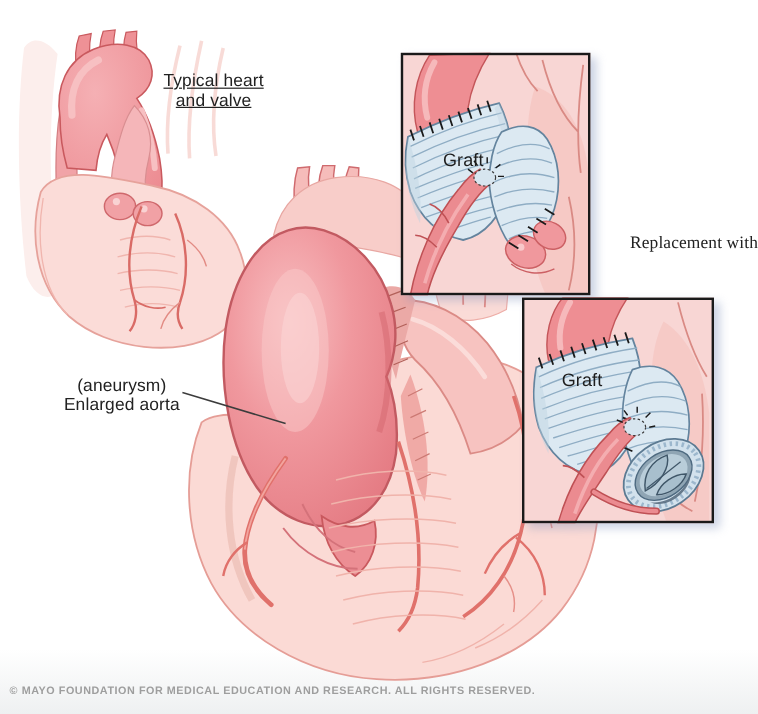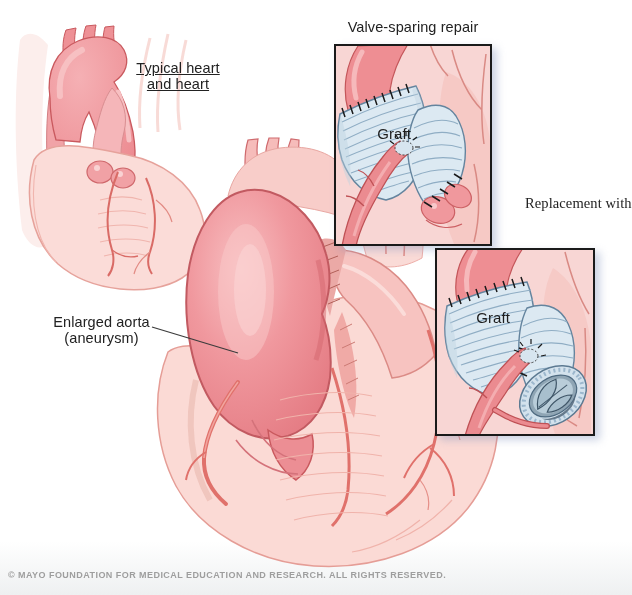--- a/index.html
+++ b/index.html
@@ -8,21 +8,21 @@
     position:relative;width:632px;height:595px;overflow:hidden;
     background:linear-gradient(180deg,#ffffff 0%,#ffffff 91%,#eef0f1 100%);
   }
   #art{position:absolute;left:0;top:0;}
   .lbl{
     position:absolute;color:#222;font-size:14.5px;line-height:15.5px;
     letter-spacing:0.1px;white-space:nowrap;
   }
   .lbl span{display:block;}
   .center{text-align:center;}
-  .graft-lbl{font-size:15px;color:#1d1d1d;text-align:right;}
+  .graft-lbl{font-size:15px;color:#1d1d1d;}
   #copyright{
     position:absolute;left:8px;top:570px;font-size:9px;font-weight:bold;
     color:#9e9e9e;letter-spacing:0.45px;white-space:nowrap;
   }
   .panel-shadow{filter:drop-shadow(5px 4px 4px rgba(120,140,185,0.38));}
 </style>
 </head>
 <body>
 
 <div id="stage">
@@ -267,34 +267,31 @@
 
       <ellipse cx="94" cy="108" rx="9" ry="7" fill="#d7e5ef" stroke="#3a3a3a" stroke-width="1" stroke-dasharray="2,2"></ellipse>
       <path d="M84,104 l-5,-2 M88,98 l-3,-4 M96,96 l0,-5 M103,100 l4,-4 M106,108 l5,-1" stroke="#1a1a1a" stroke-width="1.2"></path>
     </g>
     <rect x="1" y="1" width="158" height="186" fill="none" stroke="#1a1a1a" stroke-width="2"></rect>
   </g>
 </svg>
 
 <div class="lbl center" style="left:113px;top:61px;width:130px;text-decoration:underline;">
   <span>Typical heart</span>
-  <span>and heart</span>
-</div>
-
-<div class="lbl center" style="left:334px;top:20px;width:158px;">
-  <span>Valve-sparing repair</span>
-</div>
+  <span>and valve</span>
+</div>
+
 
 <div class="lbl" style="left:525px;top:196px;width:126px;font-family:Liberation Serif, serif;">
   <span>Replacement with</span>
 </div>
 
 <div class="lbl center" style="left:44px;top:315px;width:115px;">
+  <span>(aneurysm)</span>
   <span>Enlarged aorta</span>
-  <span>(aneurysm)</span>
 </div>
 
 <div class="lbl center graft-lbl" style="left:361px;top:126px;width:50px;">
   <span>Graft</span>
 </div>
 
 <div class="lbl center graft-lbl" style="left:460px;top:310px;width:50px;">
   <span>Graft</span>
 </div>
 

